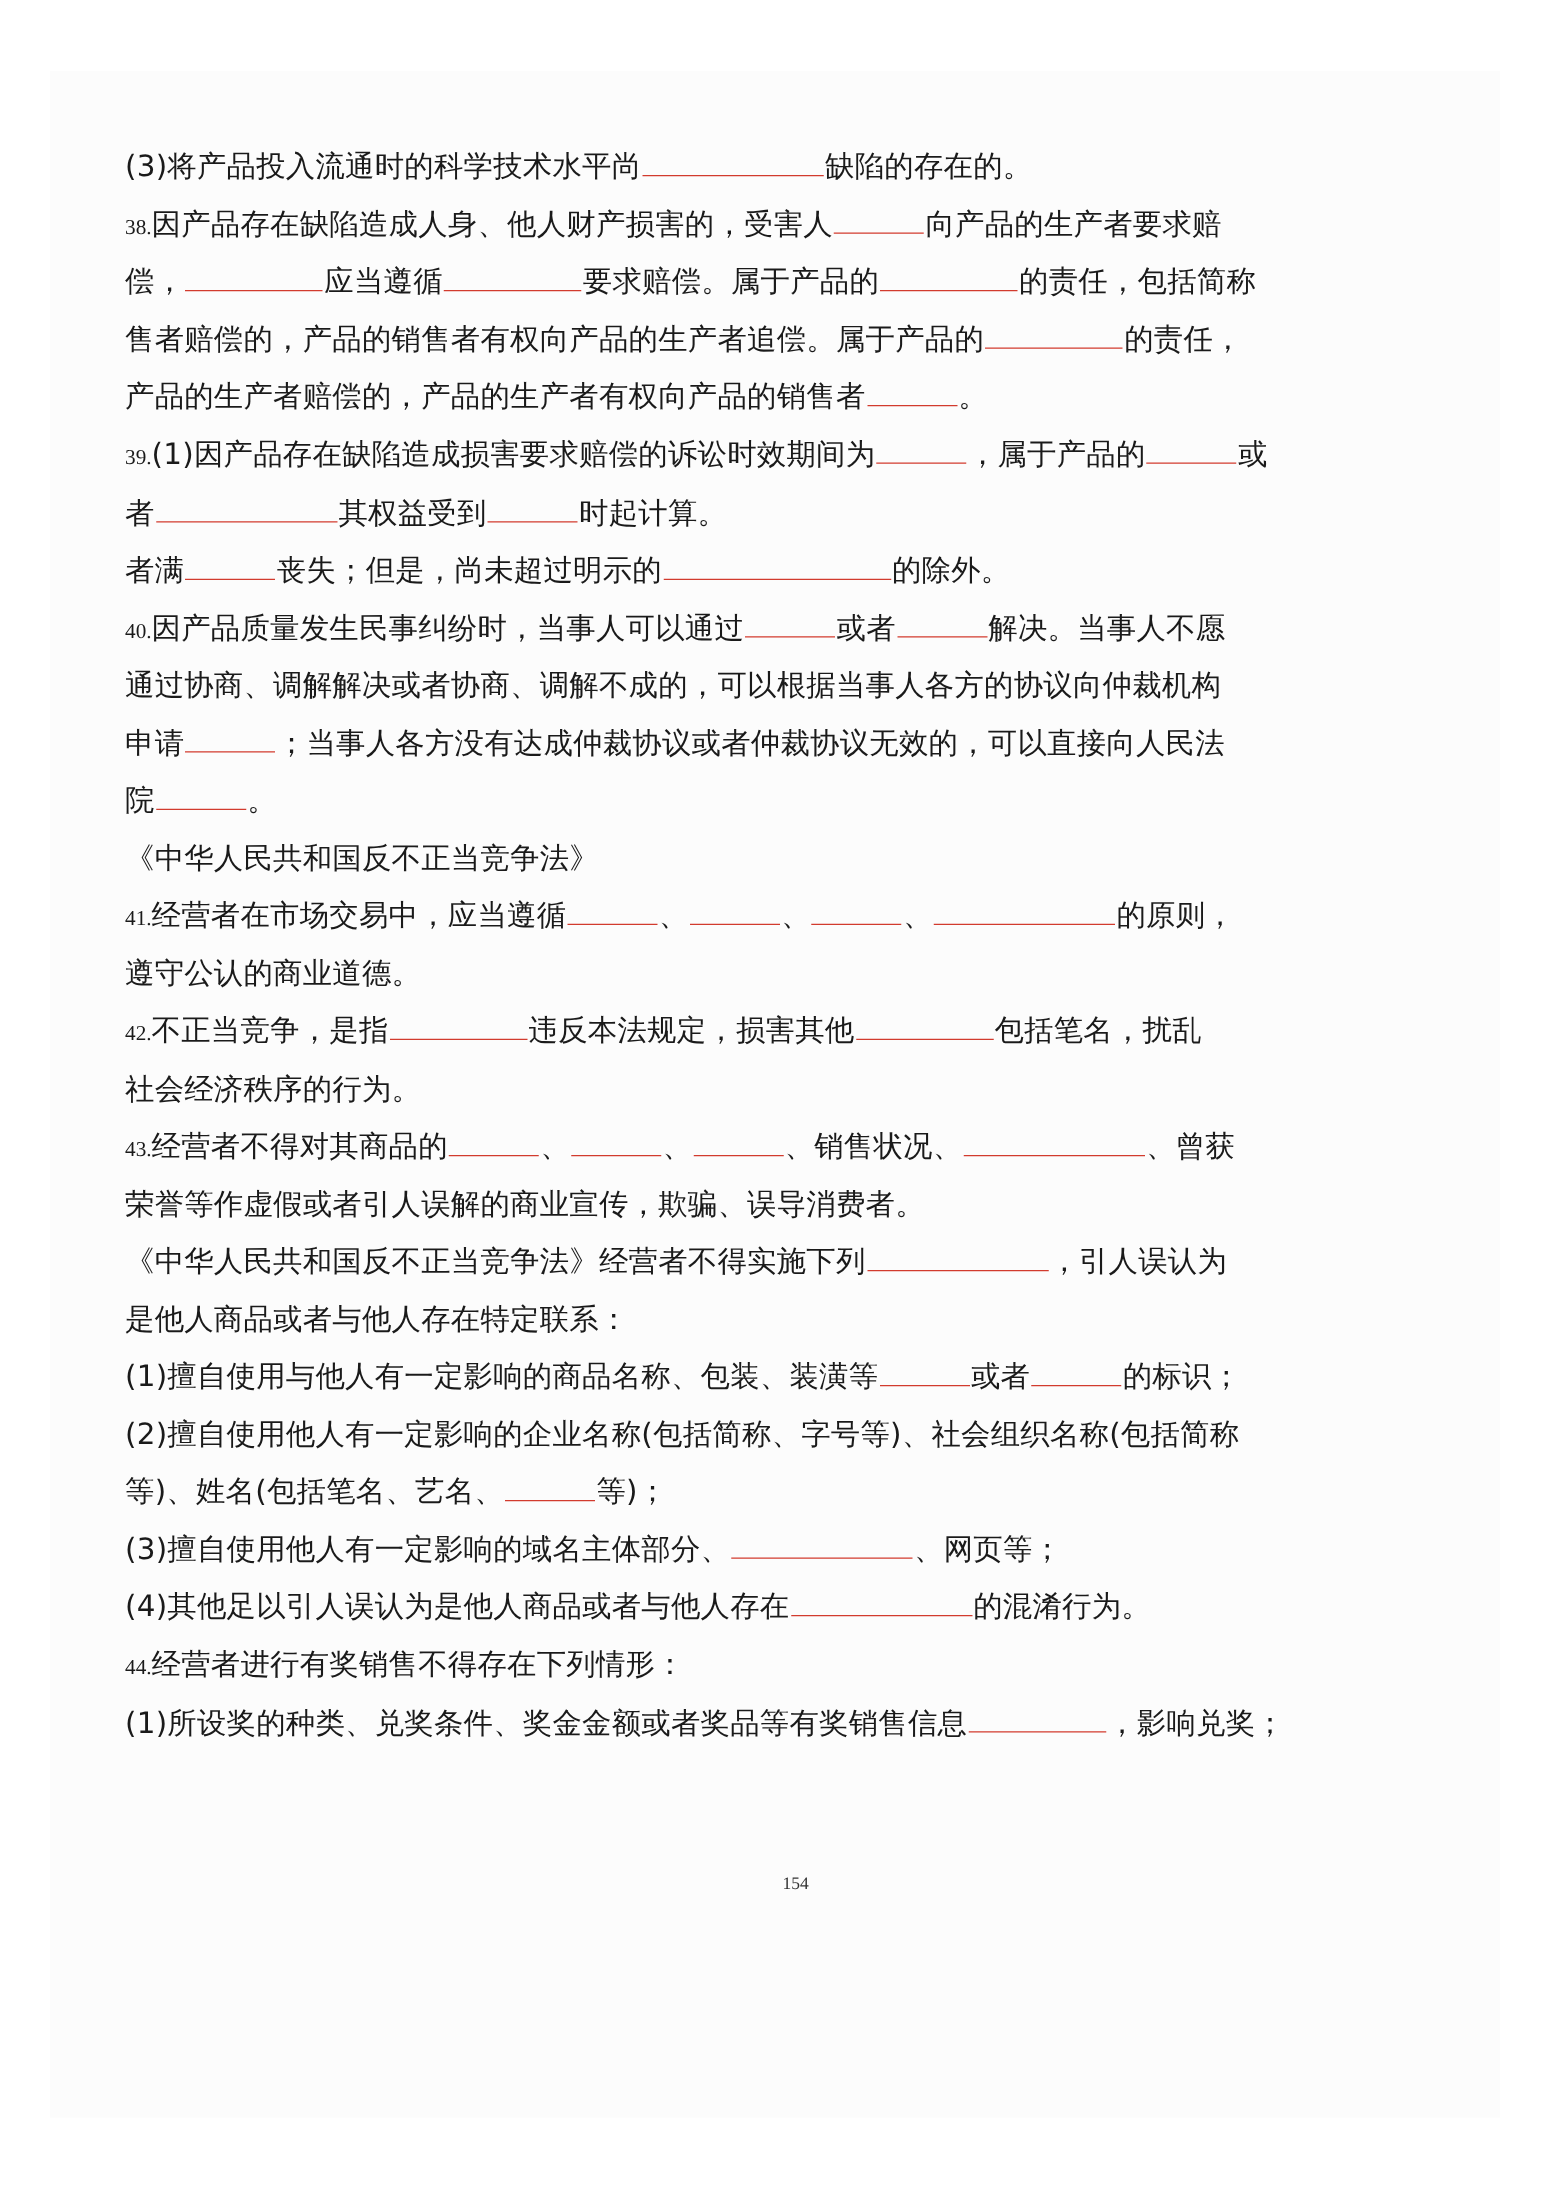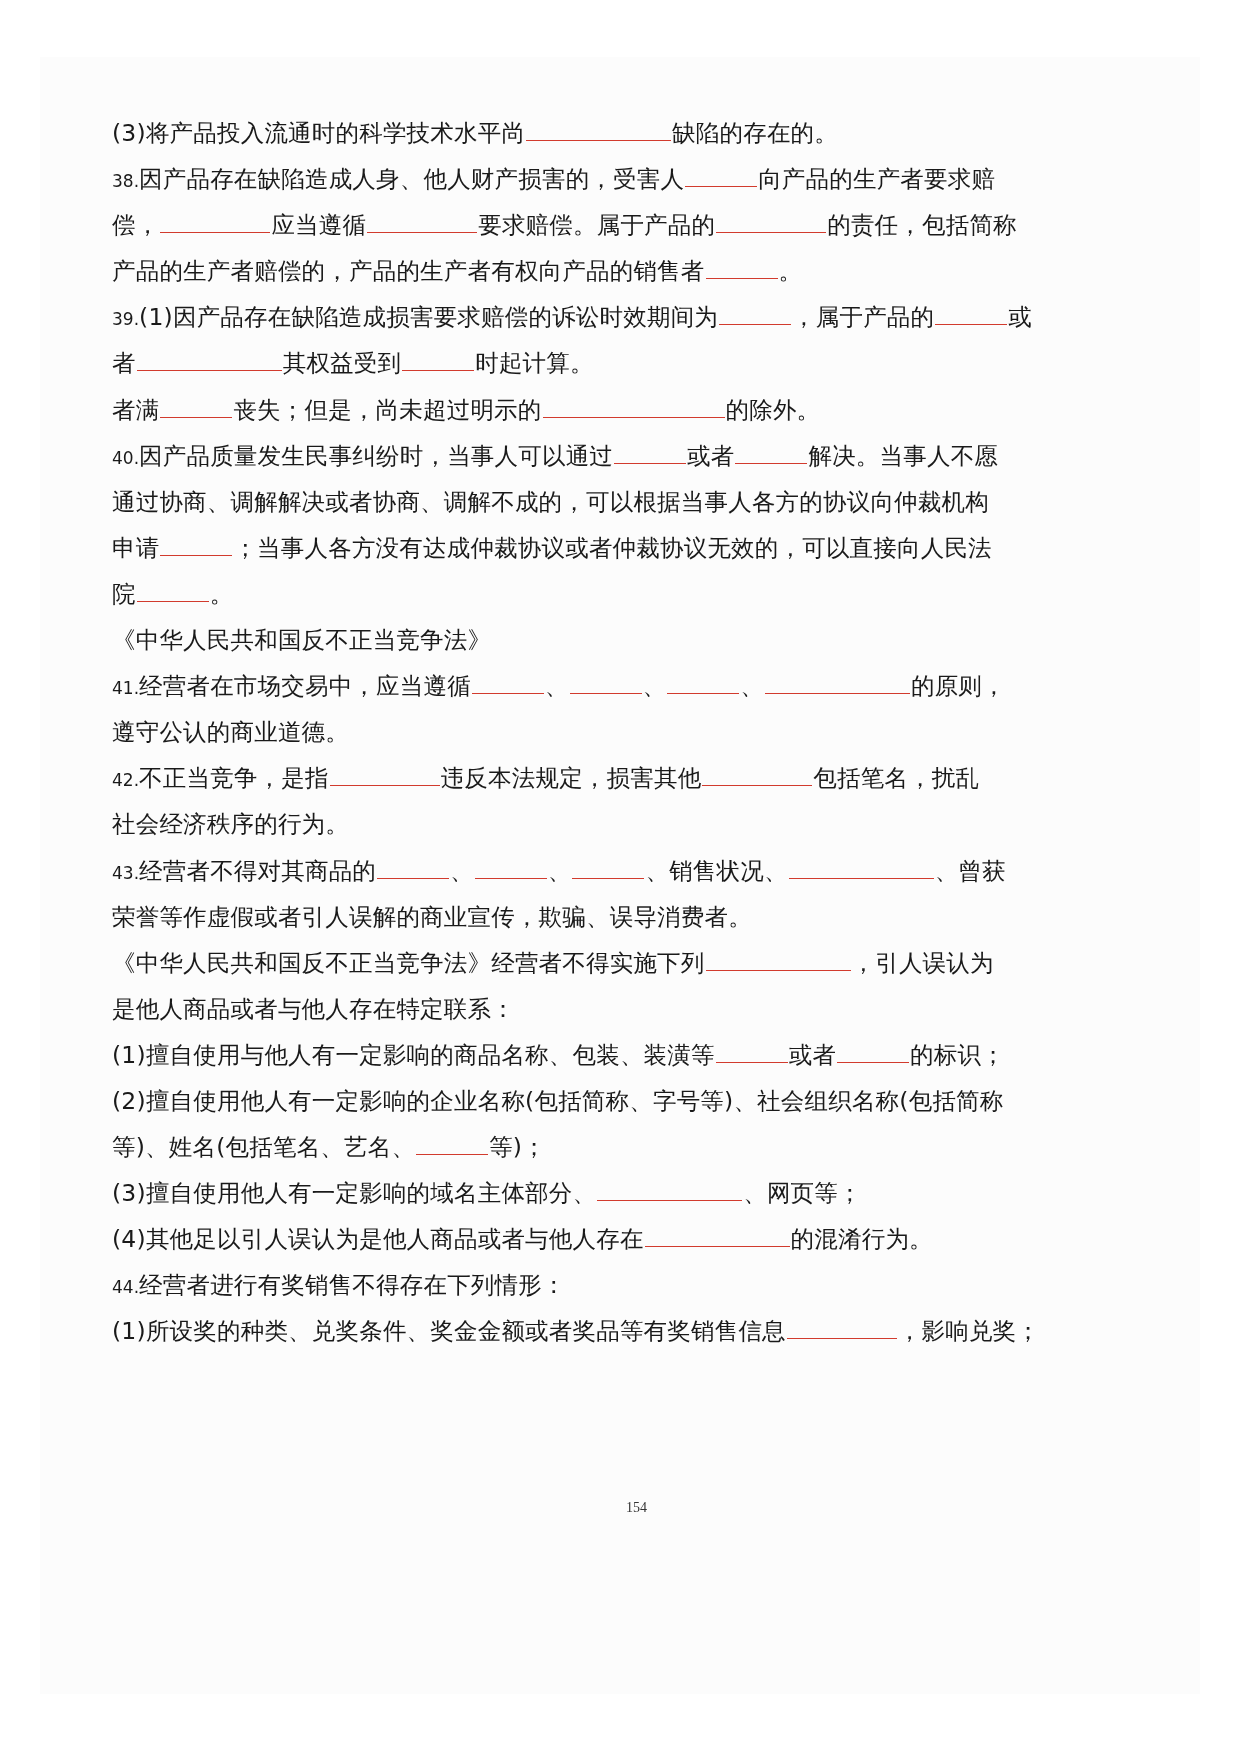--- a/index.html
+++ b/index.html
@@ -1,33 +1,34 @@
 <!DOCTYPE html>
 <html><head>
 <meta charset="utf-8">
 <style>
   html, body { margin: 0; padding: 0; background: #ffffff; }
   body { width: 1241px; height: 1754px; position: relative; overflow: hidden;
          font-family: "DejaVu Sans", "Liberation Sans", sans-serif; color: #1a1a1a; }
   .sheet { position: absolute; left: 40px; top: 57px; width: 1160px; height: 1637px; background: #fcfcfc; }
-  .content { position: absolute; left: 112px; top: 110px; width: 910px; }
+  .content { position: absolute; left: 100px; top: 110px; width: 910px; }
   .line { height: 46.1px; line-height: 46px; font-size: 23.5px; white-space: nowrap; letter-spacing: 0.2px; }
-  .num { font-size: 17px; letter-spacing: 0; }
+  .num { font-size: 17px; letter-spacing: 0; font-family: Liberation Serif, serif; }
   .blank { display: inline-block; height: 20px; border-bottom: 1.6px solid #d23b2e; vertical-align: baseline; margin: 0 1px; }
   .page-number { position: absolute; top: 1500px; left: 16px; width: 1241px; text-align: center;
                  font-family: "Liberation Serif", "DejaVu Serif", serif; font-size: 14px; color: #333; }
 </style>
 </head>
 <body>
 
 <div class="sheet"></div>
 <div class="content" id="content">
     <div class="line"><span>(3)将产品投入流通时的科学技术水平尚</span><span class="blank" style="width: 145px; border-bottom-color: rgb(210, 59, 46);"></span><span>缺陷的存在的。</span></div>
     <div class="line"><span class="num">38.</span><span>因产品存在缺陷造成人身、他人财产损害的，受害人</span><span class="blank" style="width: 72px; border-bottom-color: rgb(210, 59, 46);"></span><span>向产品的生产者要求赔</span></div>
     <div class="line"><span>偿，</span><span class="blank" style="width: 110px; border-bottom-color: rgb(210, 59, 46);"></span><span>应当遵循</span><span class="blank" style="width: 110px; border-bottom-color: rgb(210, 59, 46);"></span><span>要求赔偿。属于产品的</span><span class="blank" style="width: 110px; border-bottom-color: rgb(210, 59, 46);"></span><span>的责任，包括简称</span></div>
+    <div class="line"><span>售者赔偿的，产品的销售者有权向产品的生产者追偿。属于产品的</span><span class="blank" style="width: 110px; border-bottom-color: rgb(210, 59, 46);"></span><span>的责任，</span></div>
     <div class="line"><span>产品的生产者赔偿的，产品的生产者有权向产品的销售者</span><span class="blank" style="width: 72px; border-bottom-color: rgb(210, 59, 46);"></span><span>。</span></div>
     <div class="line"><span class="num">39.</span><span>(1)因产品存在缺陷造成损害要求赔偿的诉讼时效期间为</span><span class="blank" style="width: 72px; border-bottom-color: rgb(210, 59, 46);"></span><span>，属于产品的</span><span class="blank" style="width: 72px; border-bottom-color: rgb(210, 59, 46);"></span><span>或</span></div>
     <div class="line"><span>者</span><span class="blank" style="width: 145px; border-bottom-color: rgb(210, 59, 46);"></span><span>其权益受到</span><span class="blank" style="width: 72px; border-bottom-color: rgb(210, 59, 46);"></span><span>时起计算。</span></div>
     <div class="line"><span>者满</span><span class="blank" style="width: 72px; border-bottom-color: rgb(210, 59, 46);"></span><span>丧失；但是，尚未超过明示的</span><span class="blank" style="width: 182px; border-bottom-color: rgb(210, 59, 46);"></span><span>的除外。</span></div>
     <div class="line"><span class="num">40.</span><span>因产品质量发生民事纠纷时，当事人可以通过</span><span class="blank" style="width: 72px; border-bottom-color: rgb(210, 59, 46);"></span><span>或者</span><span class="blank" style="width: 72px; border-bottom-color: rgb(210, 59, 46);"></span><span>解决。当事人不愿</span></div>
     <div class="line"><span>通过协商、调解解决或者协商、调解不成的，可以根据当事人各方的协议向仲裁机构</span></div>
     <div class="line"><span>申请</span><span class="blank" style="width: 72px; border-bottom-color: rgb(210, 59, 46);"></span><span>；当事人各方没有达成仲裁协议或者仲裁协议无效的，可以直接向人民法</span></div>
     <div class="line"><span>院</span><span class="blank" style="width: 72px; border-bottom-color: rgb(210, 59, 46);"></span><span>。</span></div>
     <div class="line"><span>《中华人民共和国反不正当竞争法》</span></div>
     <div class="line"><span class="num">41.</span><span>经营者在市场交易中，应当遵循</span><span class="blank" style="width: 72px; border-bottom-color: rgb(210, 59, 46);"></span><span>、</span><span class="blank" style="width: 72px; border-bottom-color: rgb(210, 59, 46);"></span><span>、</span><span class="blank" style="width: 72px; border-bottom-color: rgb(210, 59, 46);"></span><span>、</span><span class="blank" style="width: 145px; border-bottom-color: rgb(210, 59, 46);"></span><span>的原则，</span></div>

